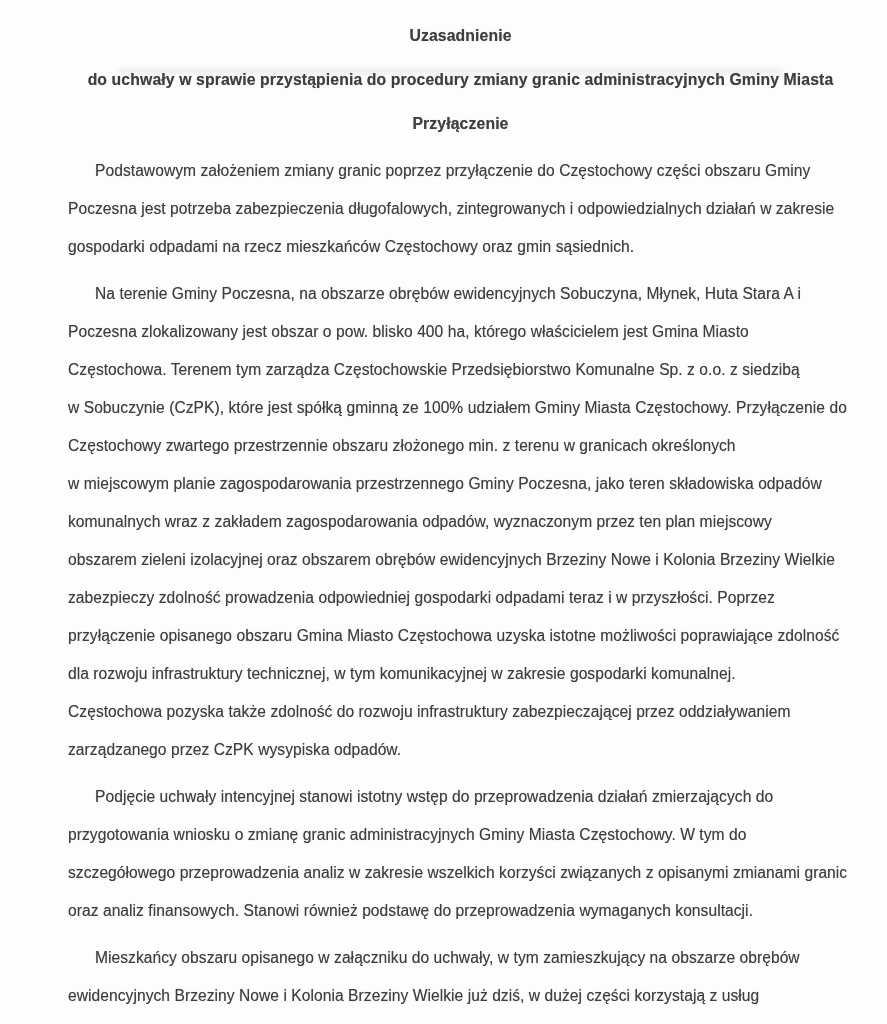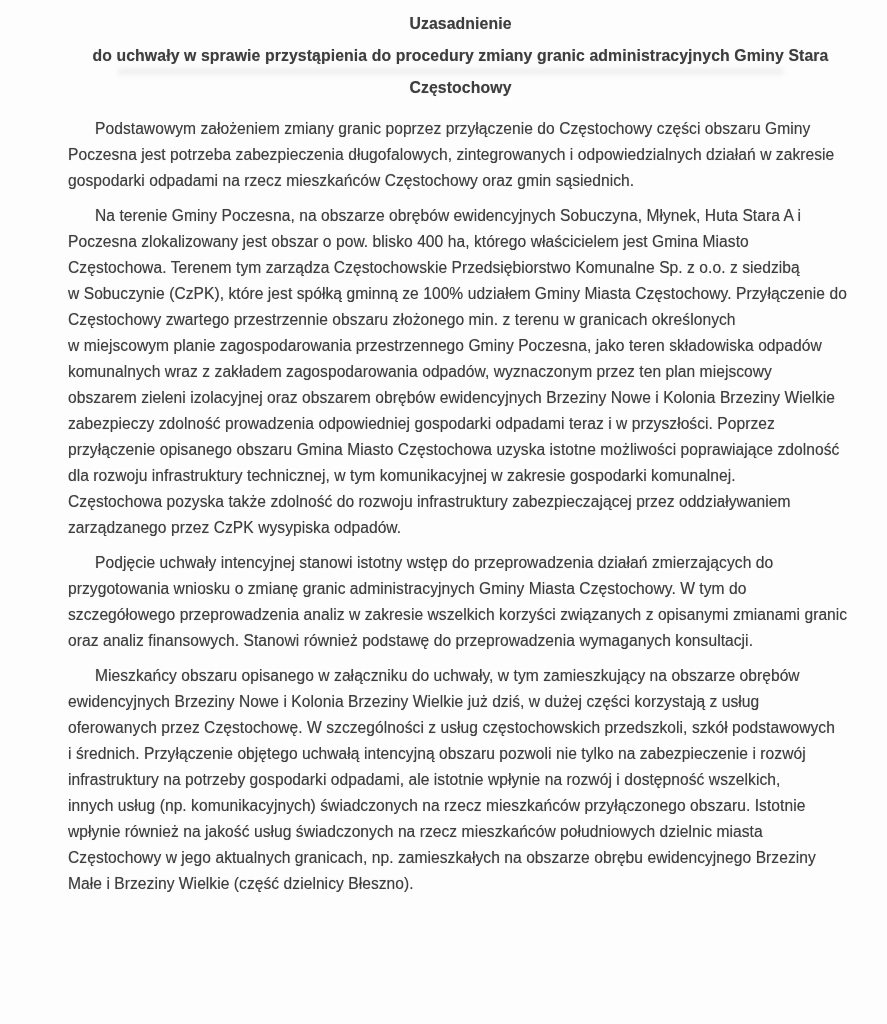--- a/index.html
+++ b/index.html
@@ -25,24 +25,25 @@
   }
   .heading {
     text-align: center;
     font-weight: 700;
     font-size: 15.8px;
     line-height: 32px;
     letter-spacing: 0.1px;
   }
   .heading .h-line {
     white-space: pre;
+    margin-top: 12px;
   }
   .para {
     font-size: 15.6px;
-    line-height: 26px;
+    line-height: 38px;
     white-space: pre;
     text-indent: 27px;
     margin: 9px 0 0 0;
     letter-spacing: 0.05px;
   }
   .para:first-of-type {
     margin-top: 12px;
   }
   .scan-smudge {
     position: absolute;
@@ -57,22 +58,22 @@
 </style>
 </head>
 <body>
 
 <div class="page">
 
   <div class="scan-smudge"></div>
 
   <div class="heading">
     <div class="h-line">Uzasadnienie</div>
-    <div class="h-line">do uchwały w sprawie przystąpienia do procedury zmiany granic administracyjnych Gminy Stara</div>
-    <div class="h-line">Częstochowy</div>
+    <div class="h-line">do uchwały w sprawie przystąpienia do procedury zmiany granic administracyjnych Gminy Miasta</div>
+    <div class="h-line">Przyłączenie</div>
   </div>
 
   <p class="para">Podstawowym założeniem zmiany granic poprzez przyłączenie do Częstochowy części obszaru Gminy
 Poczesna jest potrzeba zabezpieczenia długofalowych, zintegrowanych i odpowiedzialnych działań w zakresie
 gospodarki odpadami na rzecz mieszkańców Częstochowy oraz gmin sąsiednich.</p>
   <p class="para">Na terenie Gminy Poczesna, na obszarze obrębów ewidencyjnych Sobuczyna, Młynek, Huta Stara A i
 Poczesna zlokalizowany jest obszar o pow. blisko 400 ha, którego właścicielem jest Gmina Miasto
 Częstochowa. Terenem tym zarządza Częstochowskie Przedsiębiorstwo Komunalne Sp. z o.o. z siedzibą
 w Sobuczynie (CzPK), które jest spółką gminną ze 100% udziałem Gminy Miasta Częstochowy. Przyłączenie do
 Częstochowy zwartego przestrzennie obszaru złożonego min. z terenu w granicach określonych

